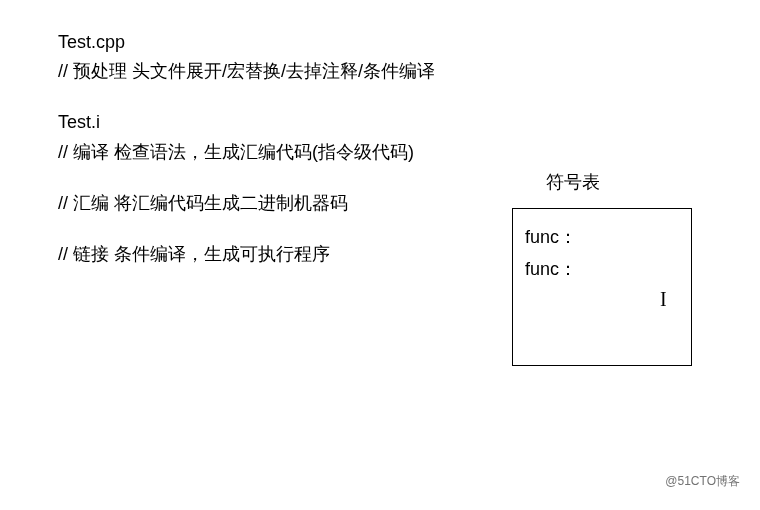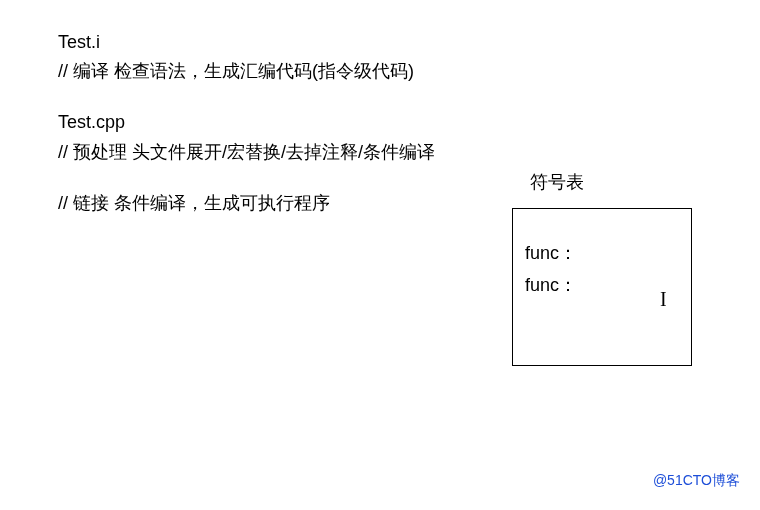--- a/index.html
+++ b/index.html
@@ -23,66 +23,67 @@
     .stage-name {
       line-height: 1.4;
       margin-bottom: 4px;
     }
     .stage-desc {
       line-height: 1.4;
     }
     .symbol-table-label {
       position: absolute;
       top: 170px;
-      left: 530px;
+      left: 546px;
       font-size: 18px;
     }
     .symbol-box {
       position: absolute;
       top: 208px;
       left: 512px;
       width: 180px;
       height: 158px;
       border: 1.5px solid #000000;
-      padding: 28px 12px 12px 12px;
+      padding: 12px 12px 12px 12px;
     }
     .symbol-box .sym {
       line-height: 1.8;
     }
     .cursor-i {
       position: absolute;
       top: 288px;
       left: 660px;
       font-family: Georgia, 'Times New Roman', serif;
       font-size: 20px;
     }
     .watermark {
       position: absolute;
       right: 20px;
       bottom: 20px;
-      color: #1d4ed8;
-      font-size: 14px;
+      color: #737373;
+      font-size: 12px;
     }
   </style>
 </head>
 <body>
 
 <div class="content">
 
   <div class="stage-block">
+    <div class="stage-name">Test.cpp</div>
+    <div class="stage-desc">// 预处理   头文件展开/宏替换/去掉注释/条件编译</div>
+  </div>
+
+  <div class="stage-block">
     <div class="stage-name">Test.i</div>
     <div class="stage-desc">// 编译   检查语法，生成汇编代码(指令级代码)</div>
   </div>
 
   <div class="stage-block">
-    <div class="stage-name">Test.cpp</div>
-    <div class="stage-desc">// 预处理   头文件展开/宏替换/去掉注释/条件编译</div>
-  </div>
-
-  <div class="stage-block">
+    <div class="stage-desc">// 汇编   将汇编代码生成二进制机器码</div>
   </div>
 
   <div class="stage-block">
     <div class="stage-desc">// 链接   条件编译，生成可执行程序</div>
   </div>
 
 
 </div>
 
 <div class="symbol-table-label">符号表</div>

